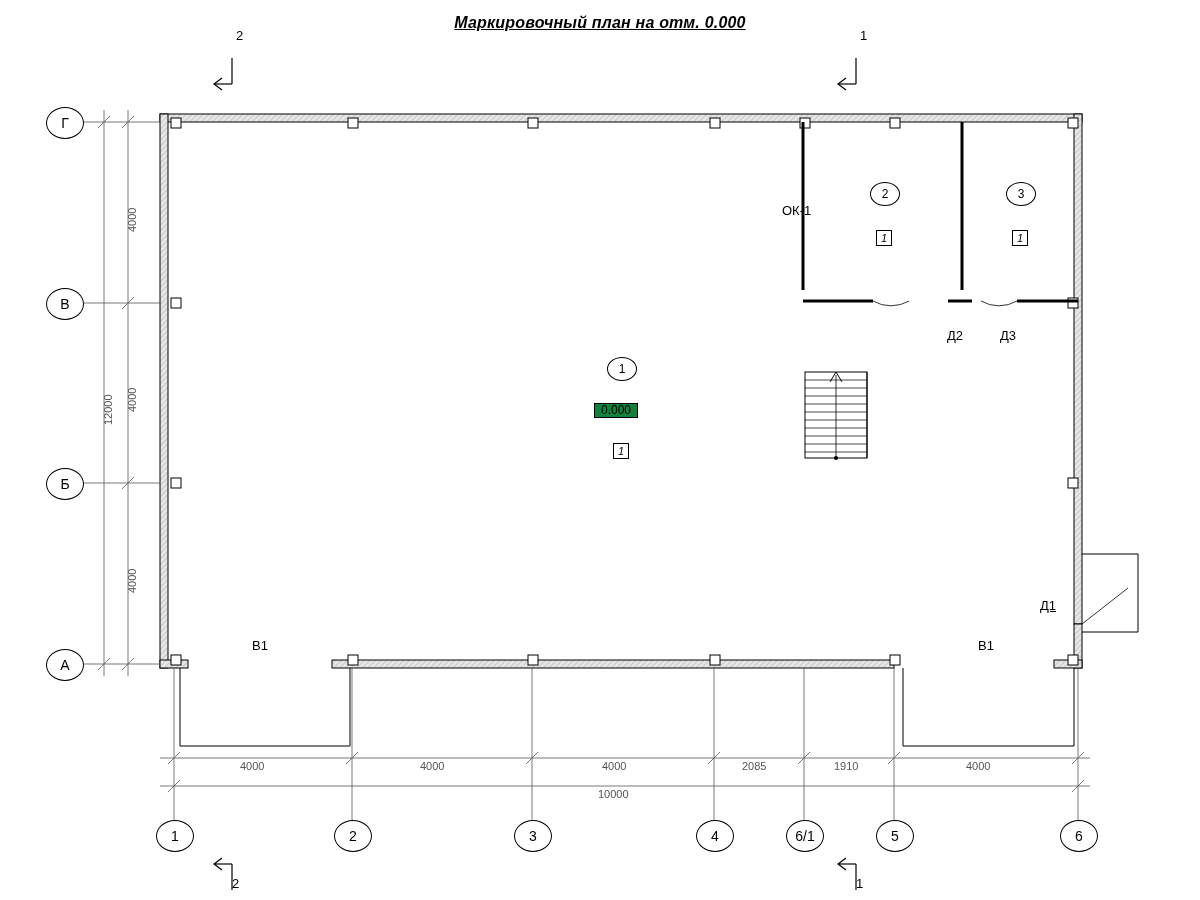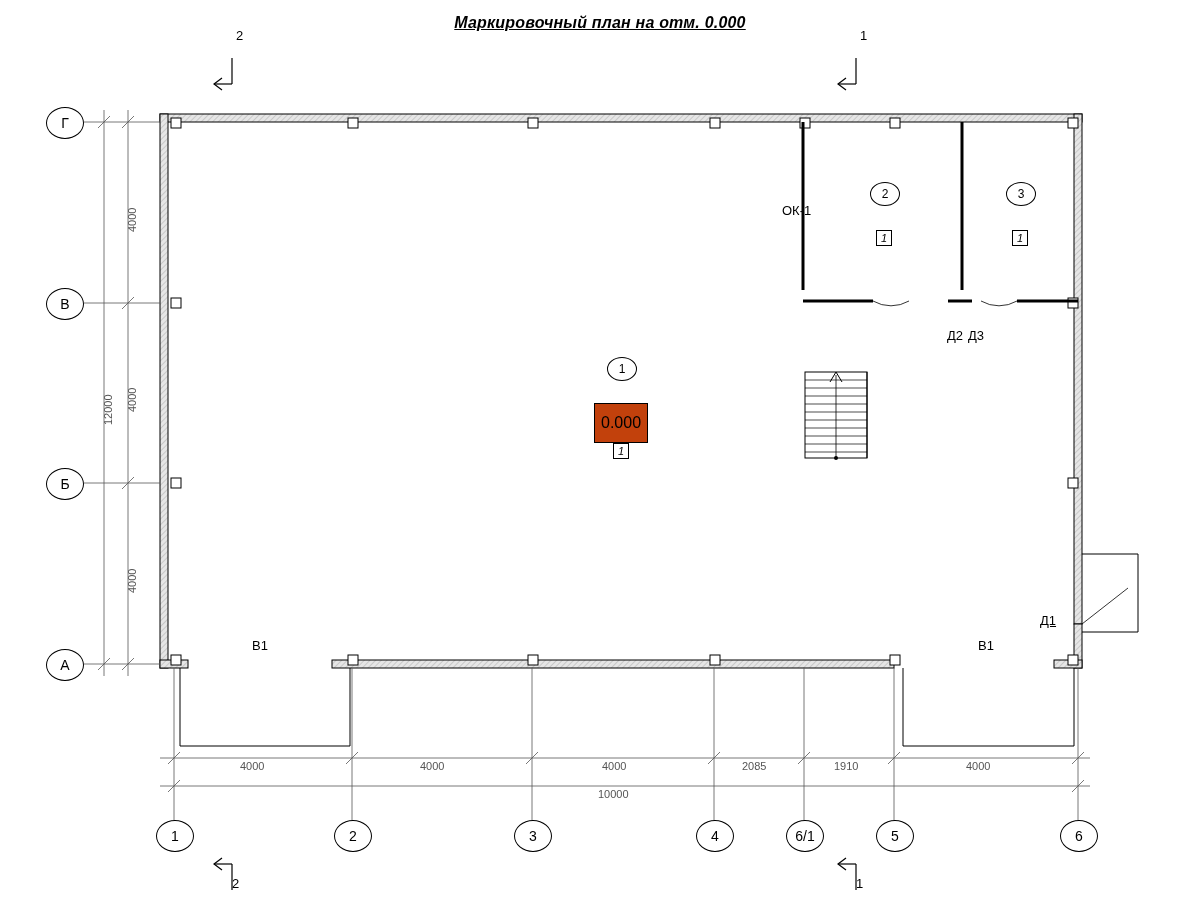--- a/index.html
+++ b/index.html
@@ -73,23 +73,23 @@
     border: 1px solid #000;
     font-size: 11px;
     font-style: italic;
     padding: 1px 4px;
     background: #fff;
     line-height: 1.1;
   }
   .elev {
     position: absolute;
     border: 1px solid #000;
-    font-size: 16px;
-    padding: 10px 6px;
-    background: #c2410c;
+    font-size: 12px;
+    padding: 0 6px;
+    background: #15803d;
     line-height: 1.1;
   }
 </style>
 </head>
 <body>
 
 <div id="canvas">
 
   <div class="title">Маркировочный план на отм. 0.000</div>
 
@@ -284,19 +284,19 @@
   <div class="elev" style="left:594px; top:403px;">0.000</div>
   <div class="boxnum" style="left:613px; top:443px;">1</div>
 
   <div class="circ tiny" style="left:870px; top:182px;">2</div>
   <div class="boxnum" style="left:876px; top:230px;">1</div>
 
   <div class="circ tiny" style="left:1006px; top:182px;">3</div>
   <div class="boxnum" style="left:1012px; top:230px;">1</div>
 
   <div class="lbl" style="left:782px; top:203px;">ОК-1</div>
-  <div class="lbl" style="left:1040px; top:613px;text-decoration:underline;">Д1</div>
+  <div class="lbl" style="left:1040px; top:598px;text-decoration:underline;">Д1</div>
   <div class="lbl" style="left:915px; top:328px;margin-left:32px;">Д2</div>
-  <div class="lbl" style="left:968px; top:328px;">Д3</div>
+  <div class="lbl" style="left:1000px; top:328px;">Д3</div>
   <div class="lbl" style="left:252px; top:638px;">В1</div>
   <div class="lbl" style="left:978px; top:638px;">В1</div>
 
 </div>
 
 </body></html>

